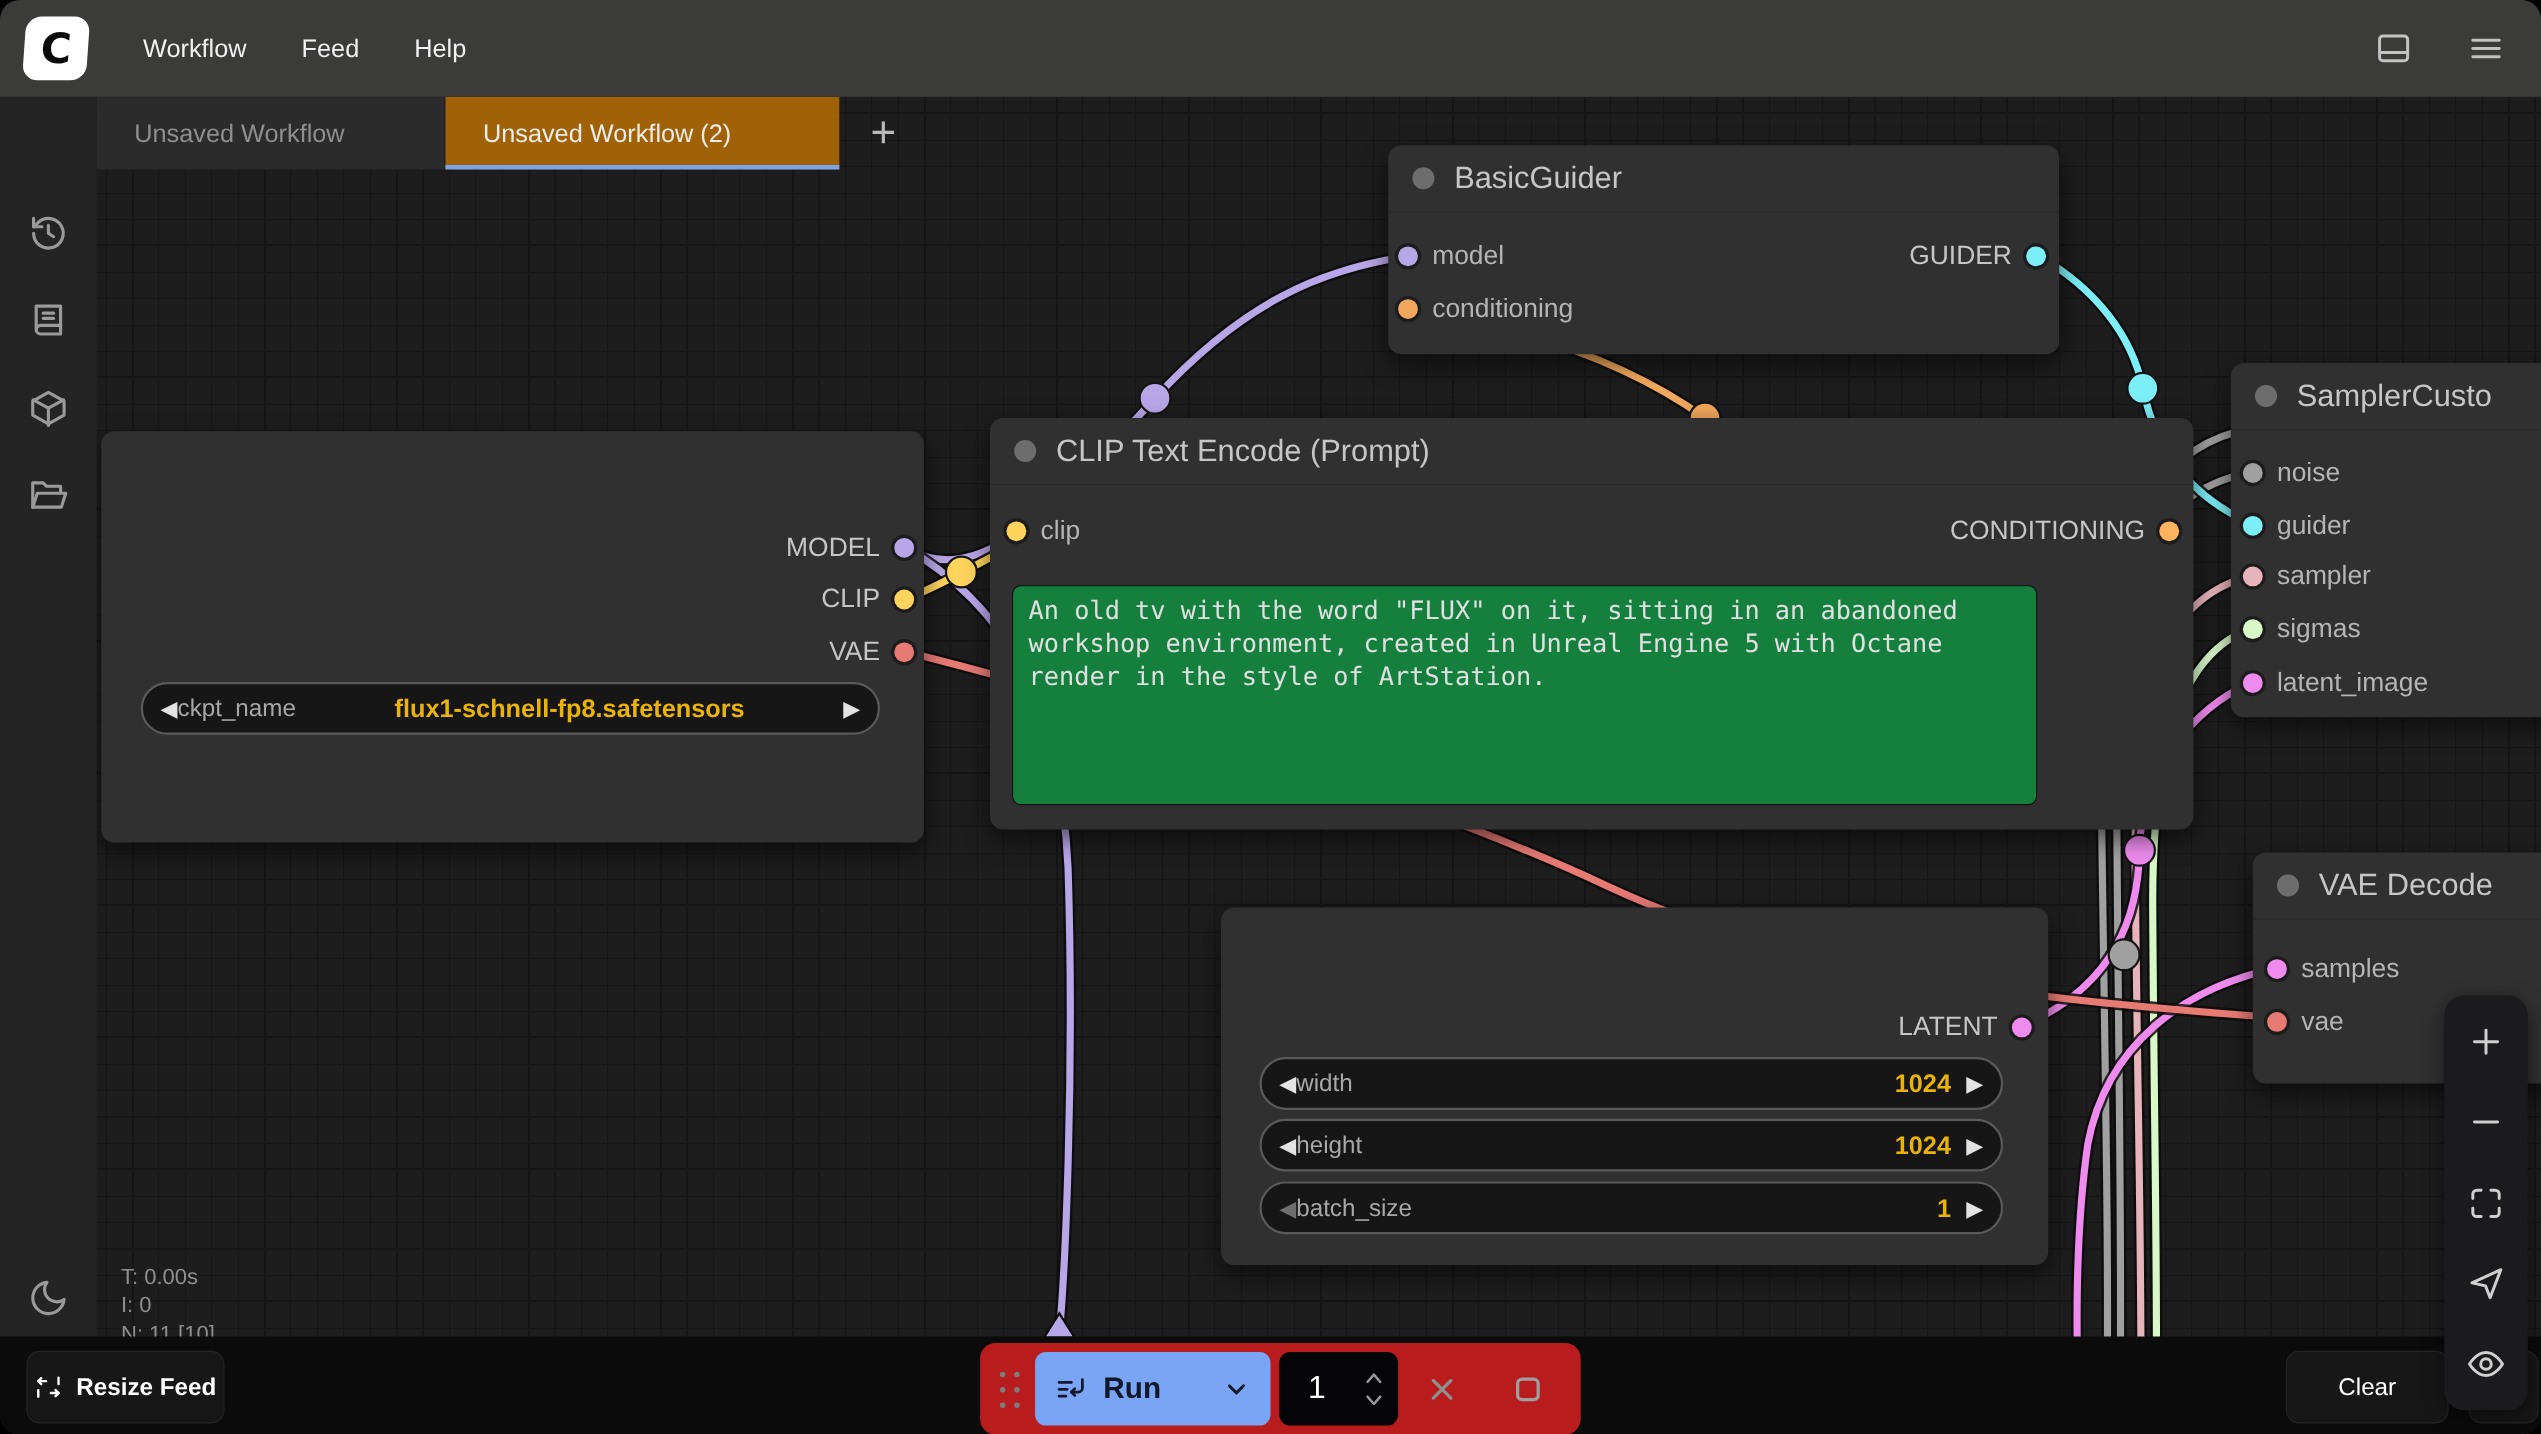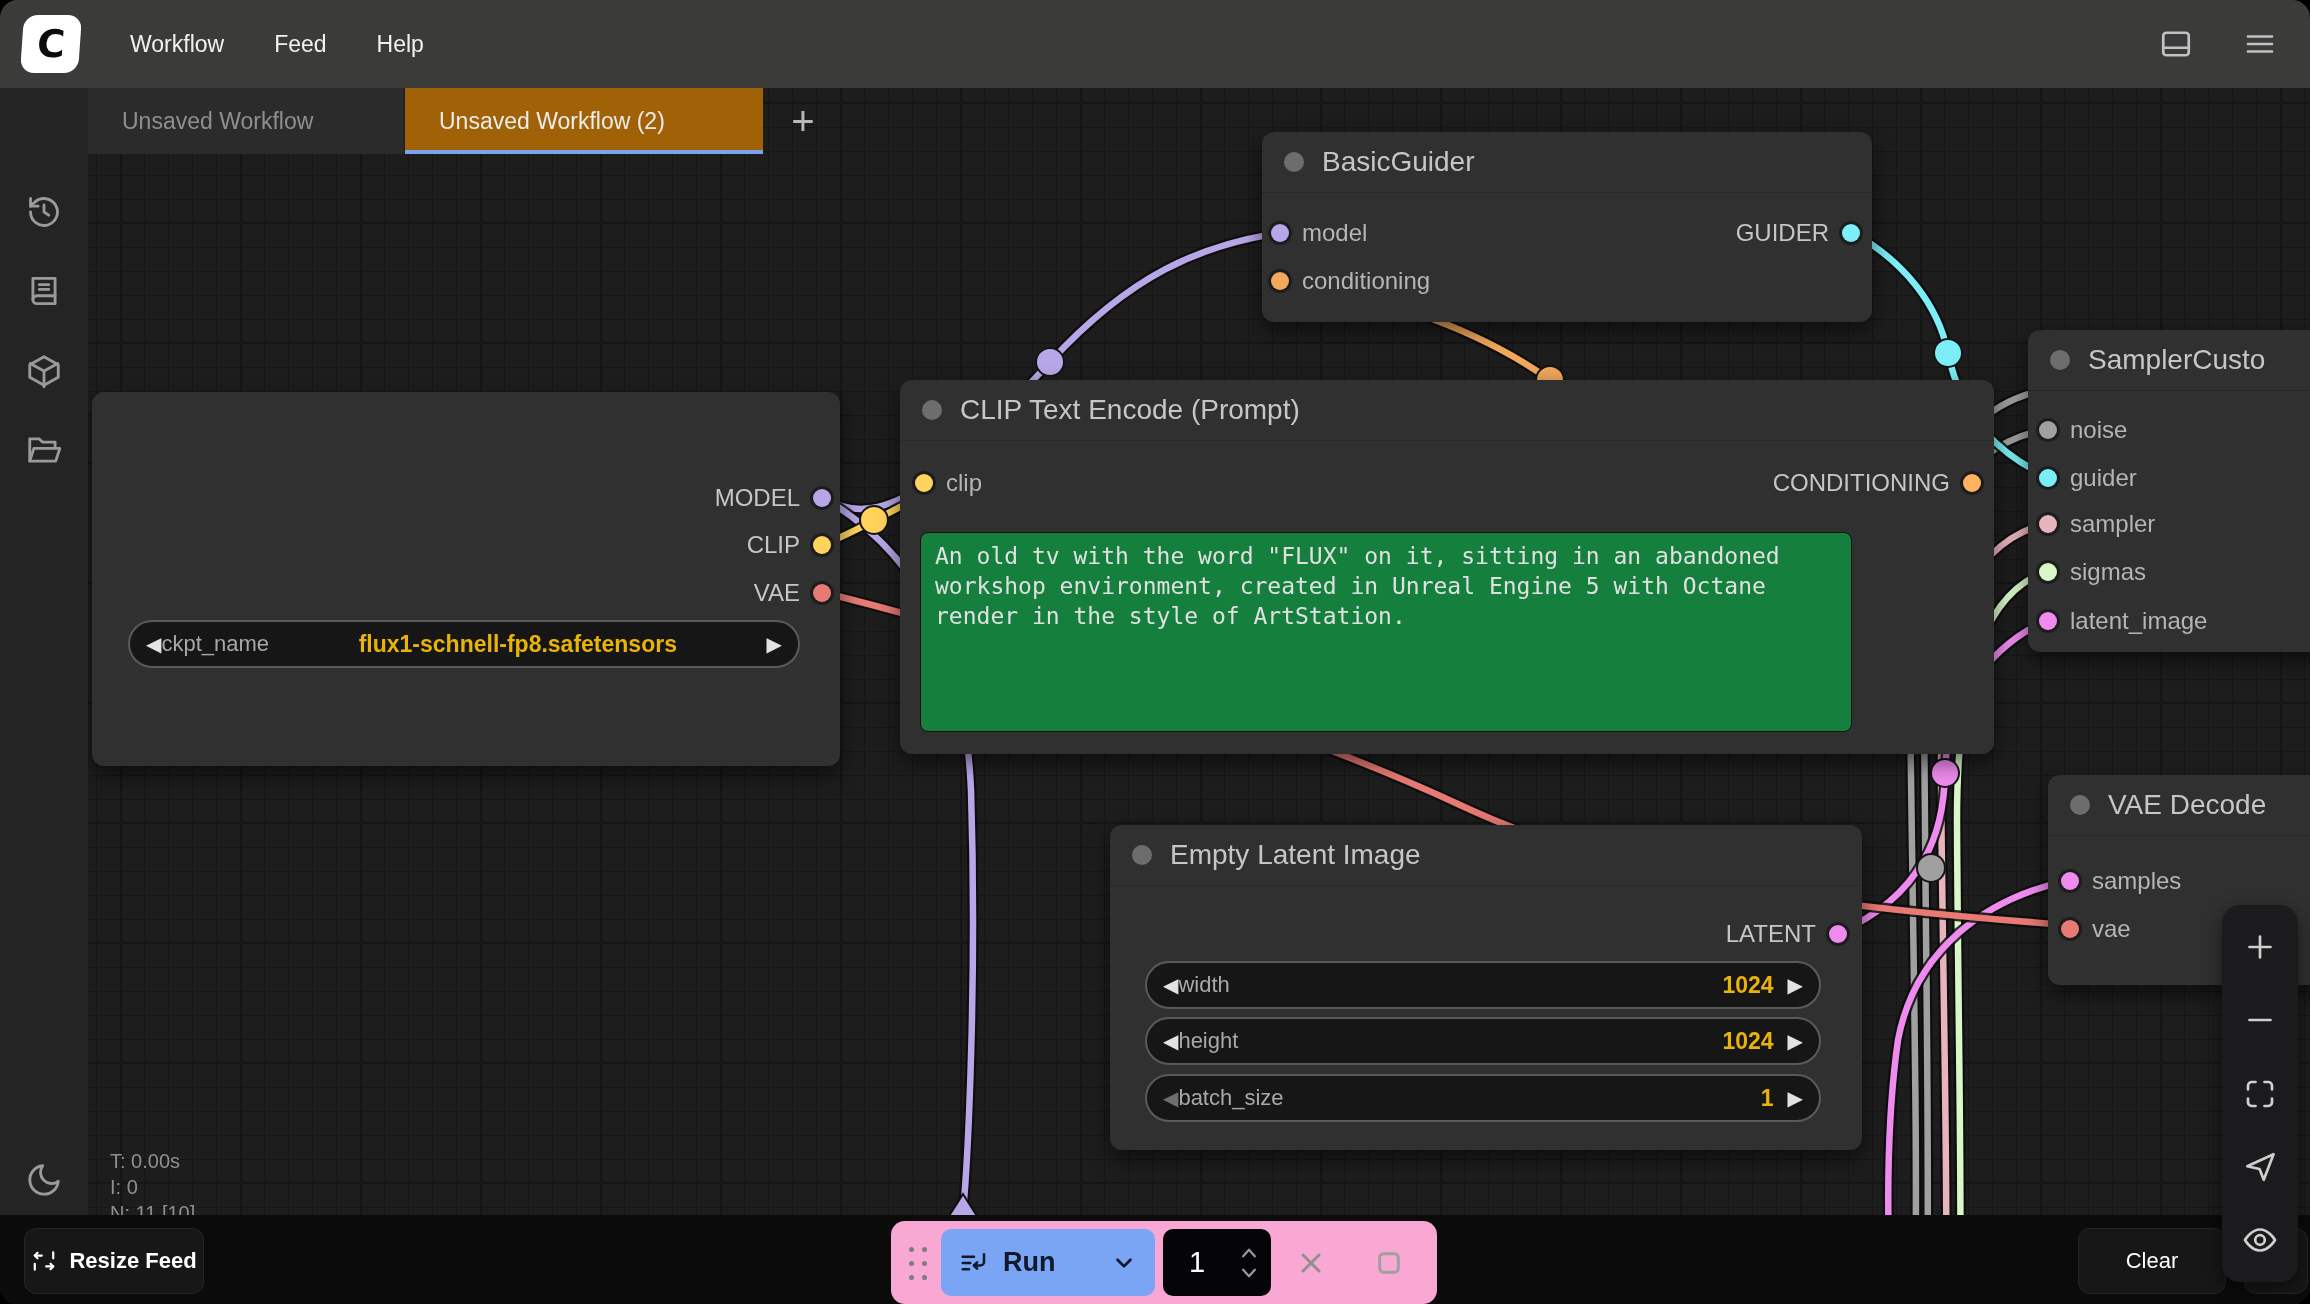--- a/index.html
+++ b/index.html
@@ -54,21 +54,21 @@
   .w-value.center{margin:0 auto;}
   .node-text{position:absolute;background:#15803d;border:1px solid #101010;border-radius:8px;
              font-family:"DejaVu Sans Mono",monospace;font-size:23px;line-height:30px;color:#e0e0e0;
              padding:8px 14px;box-sizing:border-box;overflow:hidden;}
   
   #status{position:absolute;left:110px;top:1148px;z-index:2;color:#8f8f8f;font-size:20px;line-height:26px;}
   
   #bottombar{position:absolute;left:0;top:1215px;width:2310px;height:89px;background:#0b0b0b;z-index:8;}
   .bb-btn{position:absolute;background:#171717;border:1px solid #262626;border-radius:12px;
           display:flex;align-items:center;justify-content:center;gap:12px;color:#fff;font-size:22px;font-weight:600;}
-  #run-cluster{position:absolute;left:891px;top:6px;width:546px;height:83px;background:#f9a8d4;border-radius:14px;}
+  #run-cluster{position:absolute;left:891px;top:6px;width:546px;height:83px;background:#b91c1c;border-radius:14px;}
   #drag-handle{position:absolute;left:14px;top:21px;width:26px;height:42px;display:grid;
                grid-template-columns:repeat(2,1fr);grid-template-rows:repeat(3,1fr);justify-items:center;align-items:center;}
   #drag-handle i{width:5px;height:5px;border-radius:50%;background:#7d7d7d;}
   #run-button{position:absolute;left:50px;top:8px;width:214px;height:67px;background:#7aa5f4;border-radius:10px;
               display:flex;align-items:center;padding:0 18px;box-sizing:border-box;color:#101829;}
   #run-button .lbl{font-size:27px;font-weight:600;margin-left:14px;}
   #run-button .chev{margin-left:auto;width:26px;height:26px;}
   #batch-box{position:absolute;left:272px;top:8px;width:108px;height:67px;background:#050507;border-radius:10px;
              display:flex;align-items:center;color:#fff;}
   #batch-box .num{font-size:29px;margin-left:26px;}
@@ -217,24 +217,20 @@
       <span class="slot-dot" style="background:#d8f8c8;"></span>
       <span class="slot-label">sigmas</span>
     </div>
     <div class="slot" style="left:11px;top:277px;">
       <span class="slot-dot" style="background:#ef8bef;"></span>
       <span class="slot-label">latent_image</span>
     </div>
   </div>
 
   <div class="node" style="left:1110px;top:825px;width:752px;height:325px;">
-    <div class="nh">
-      <span class="nh-dot"></span>
-      <span class="nh-title">Empty Latent Image</span>
-    </div>
     <div class="slot out" style="right:15px;top:95px;">
       <span class="slot-label">LATENT</span>
       <span class="slot-dot" style="background:#ef8bef;"></span>
     </div>
     <div class="widget" style="left:35px;top:136px;width:676px;">
       <span class="w-arrow">◀</span>
       <span class="w-label">width</span>
       <span class="w-value">1024</span>
       <span class="w-arrow">▶</span>
     </div>

